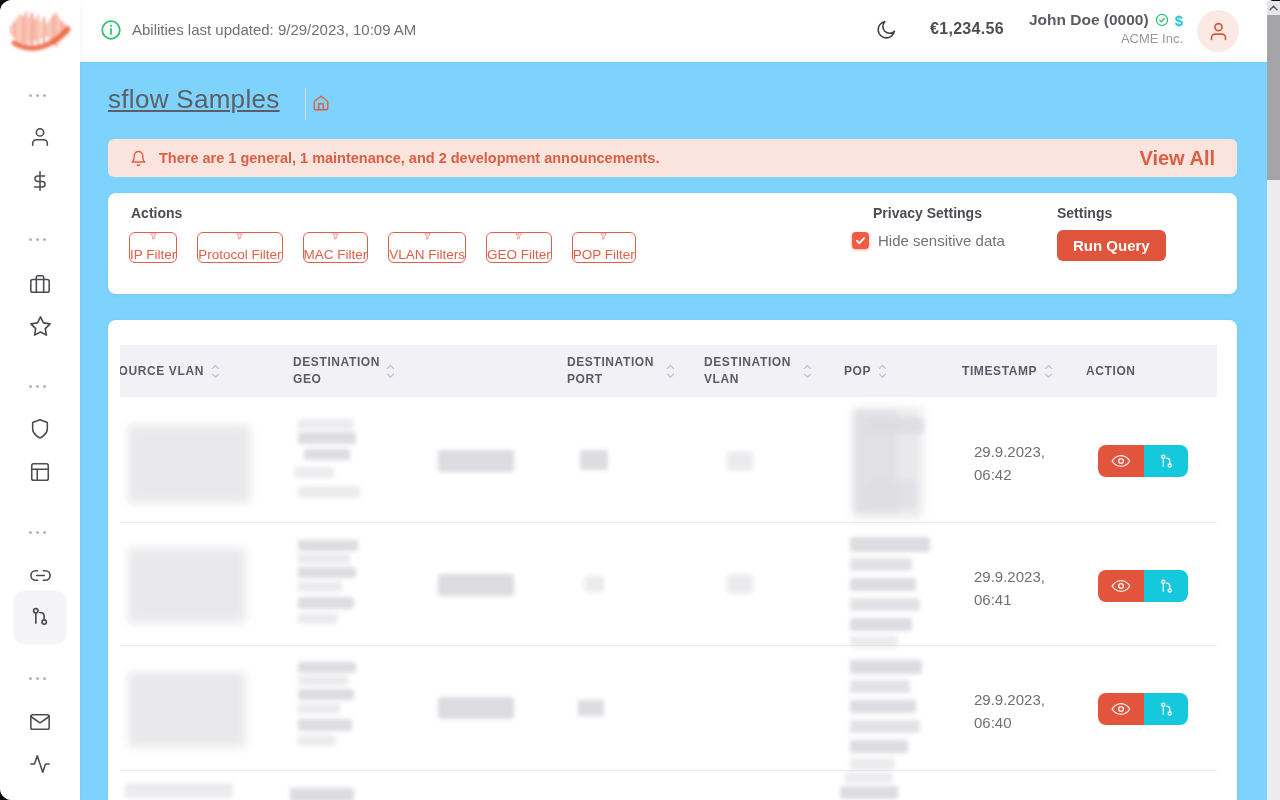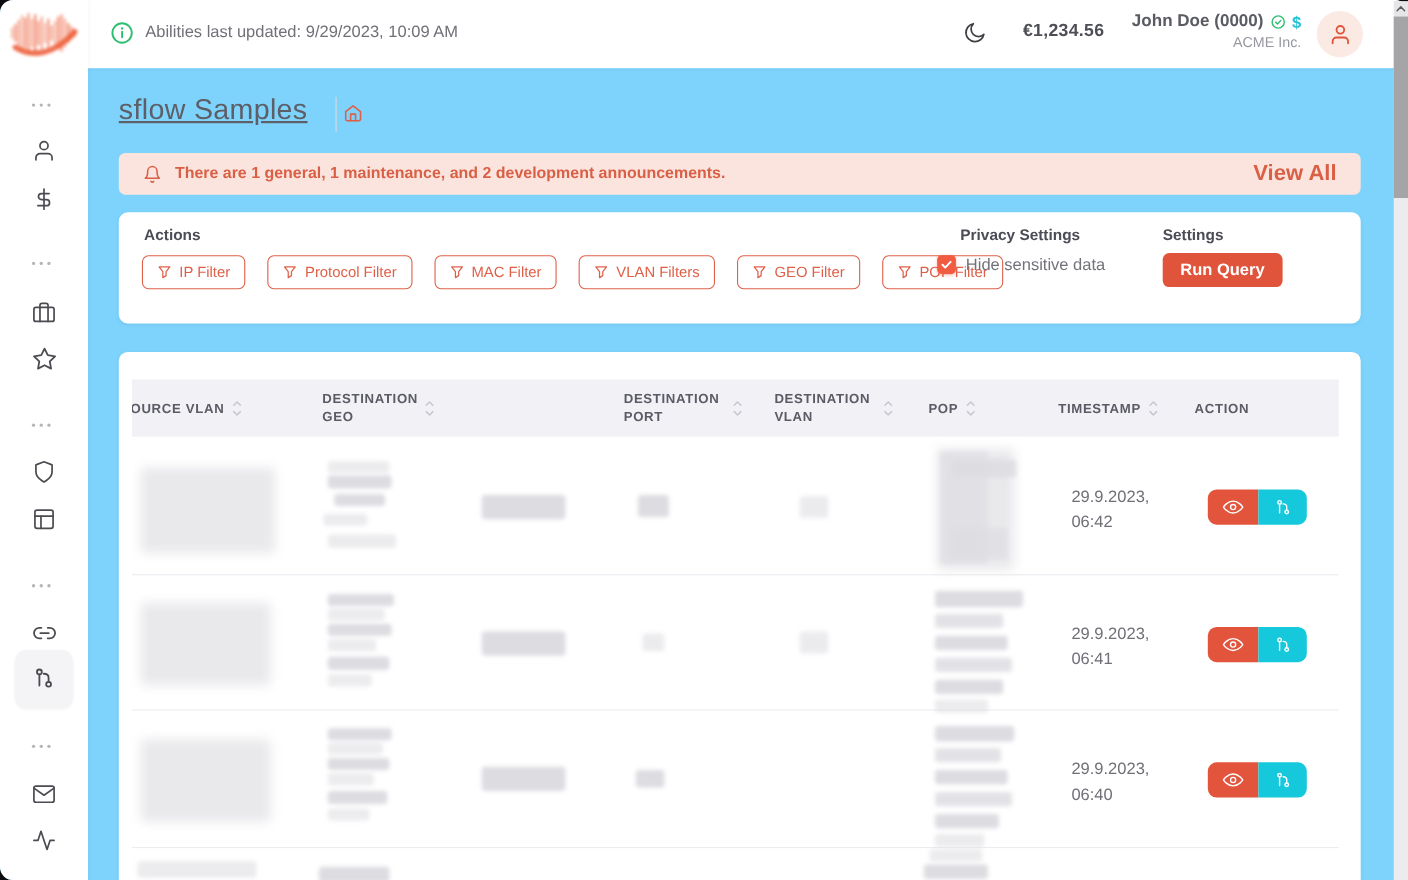--- a/index.html
+++ b/index.html
@@ -36,21 +36,21 @@
 
   .banner{position:absolute;left:108px;top:139px;width:1129px;height:38px;border-radius:6px;background:#fbe4de;display:flex;align-items:center;padding:0 22px;box-sizing:border-box;}
   .banner-text{font-size:14.5px;font-weight:700;color:#d95f45;margin-left:12px;}
   .banner-spacer{flex:1;}
   .view-all{font-size:20px;font-weight:700;color:#d95f45;cursor:pointer;}
 
   .card{background:#fff;border-radius:8px;box-shadow:0 1px 4px rgba(0,0,0,.05);}
   .filters-card{position:absolute;left:108px;top:193px;width:1129px;height:101px;}
   .sec-label{position:absolute;font-size:14px;font-weight:700;color:#4b4c55;}
   .filter-row{position:absolute;left:21px;top:39px;display:flex;gap:20px;}
-  .filter-btn{display:flex;align-items:center;gap:7px;height:31px;padding:0 13px;border:1px solid #df6049;border-radius:6px;background:#fff;color:#df6049;font-size:13.5px;font-weight:500;cursor:pointer;box-sizing:border-box;}
+  .filter-btn{display:flex;align-items:center;gap:7px;height:31px;padding:0 0;border:1px solid #df6049;border-radius:6px;background:#fff;color:#df6049;font-size:13.5px;font-weight:500;cursor:pointer;box-sizing:border-box;flex-direction:column;}
   .check-row{position:absolute;left:744px;top:39px;display:flex;align-items:center;gap:9px;}
   .checkbox{width:17px;height:17px;border-radius:4px;background:#f05b41;display:flex;align-items:center;justify-content:center;box-shadow:0 1px 3px rgba(240,91,65,.5);cursor:pointer;}
   .check-label{font-size:15px;color:#71727a;}
   .run-btn{position:absolute;left:949px;top:37px;height:31px;padding:0 16px;background:#e0543c;border:none;border-radius:6px;color:#fff;font-size:15px;font-weight:600;cursor:pointer;font-family:inherit;}
 
   
   .table-card{position:absolute;left:108px;top:320px;width:1129px;height:480px;border-radius:8px 8px 0 0;}
   .thead{position:absolute;left:12px;top:25px;width:1097px;height:52px;background:#f1f1f6;overflow:hidden;}
   .hcell{position:absolute;top:0;height:52px;display:flex;align-items:center;gap:7px;}
   .hlabel{font-size:12px;font-weight:700;color:#5a5b64;letter-spacing:.6px;line-height:1.4;text-transform:uppercase;}

